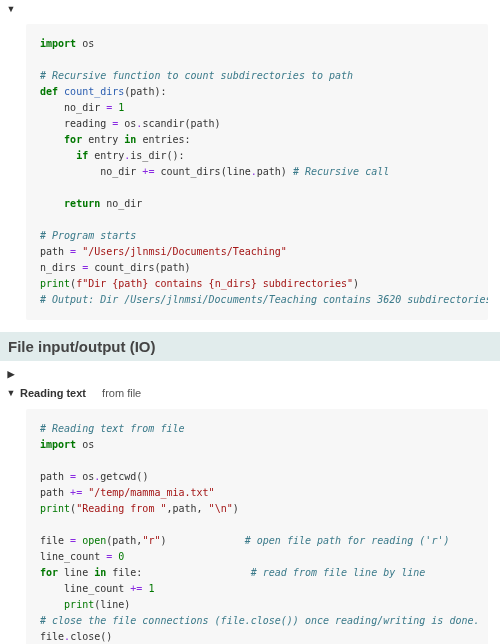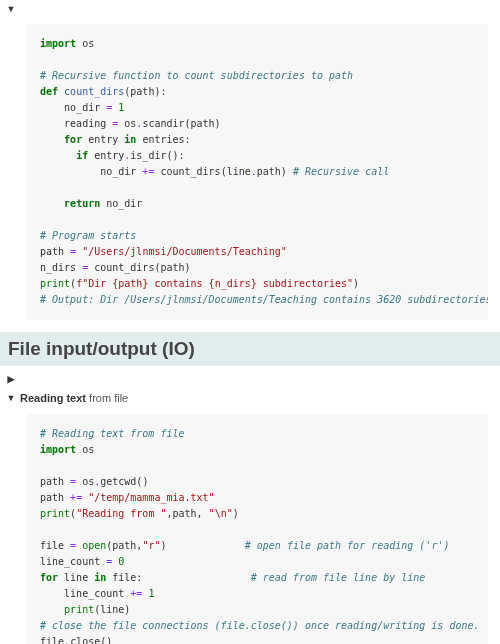--- a/index.html
+++ b/index.html
@@ -11,33 +11,33 @@
     font-size: 11px;
   }
   .section-heading {
     display: flex;
     align-items: center;
     padding: 4px 6px;
     font-weight: 600;
     color: #333;
     cursor: pointer;
   }
-  .section-heading .light { font-weight: 400; color: #555; }
+  .section-heading .light { font-weight: 400; color: #555; padding-left: 13px; }
   .triangle {
     display: inline-block;
     width: 10px;
     text-align: center;
     margin-right: 4px;
     font-size: 9px;
     color: #333;
   }
   .h2 {
     background: #e1ecec;
     padding: 6px 8px;
-    font-size: 19px;
+    font-size: 15px;
     font-weight: 700;
     color: #444;
     margin-top: 10px;
     margin-bottom: 4px;
   }
   .code-cell {
     background: #f7f7f7;
     margin: 6px 12px 12px 26px;
     padding: 12px 14px;
     border-radius: 2px;

